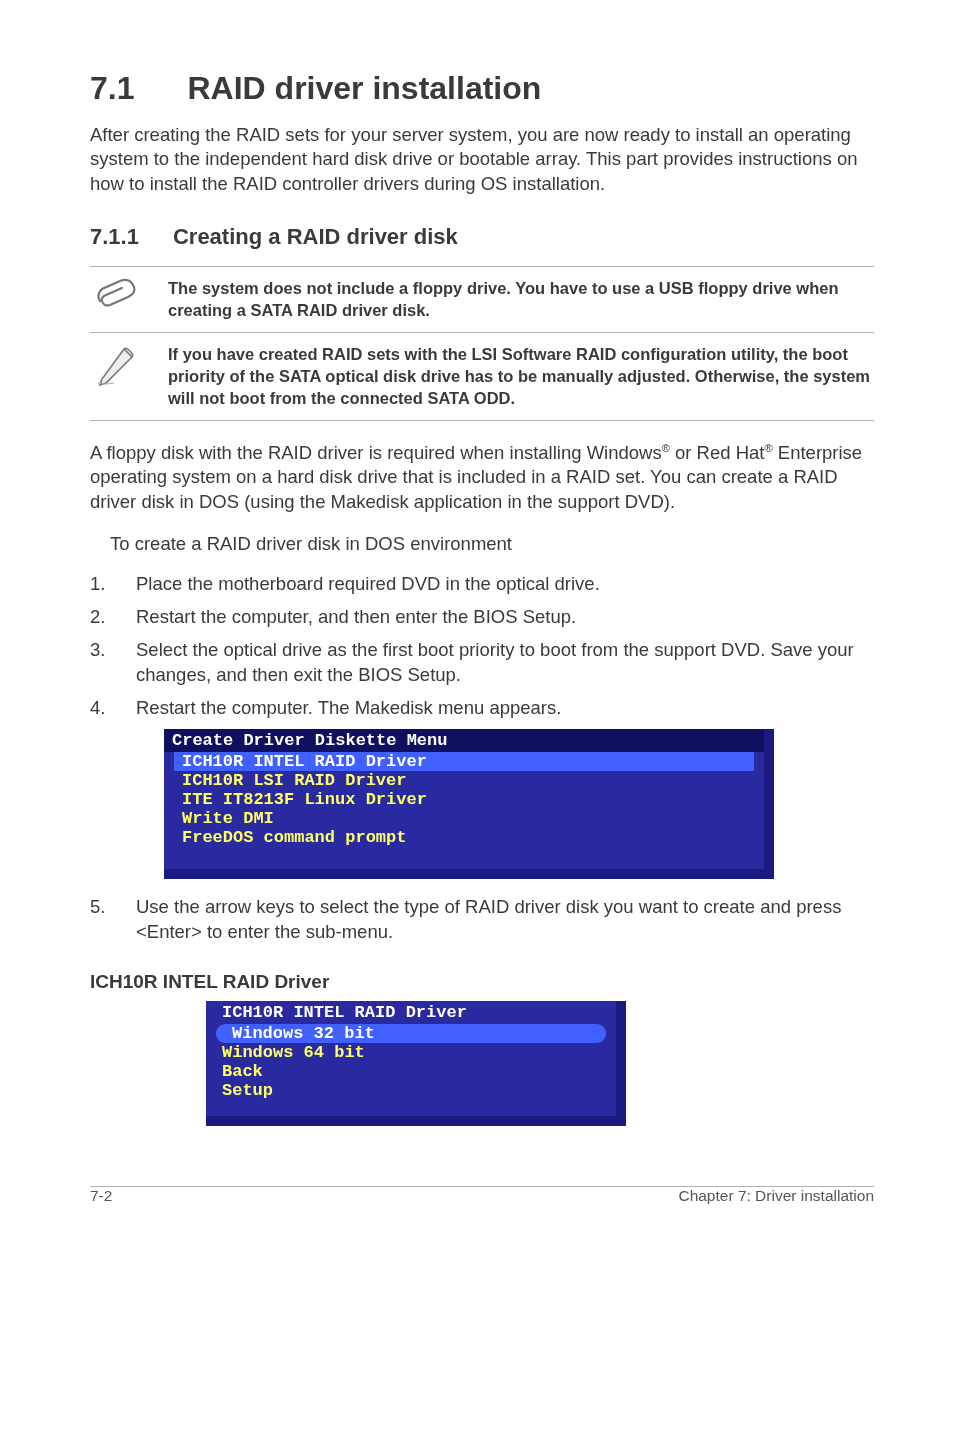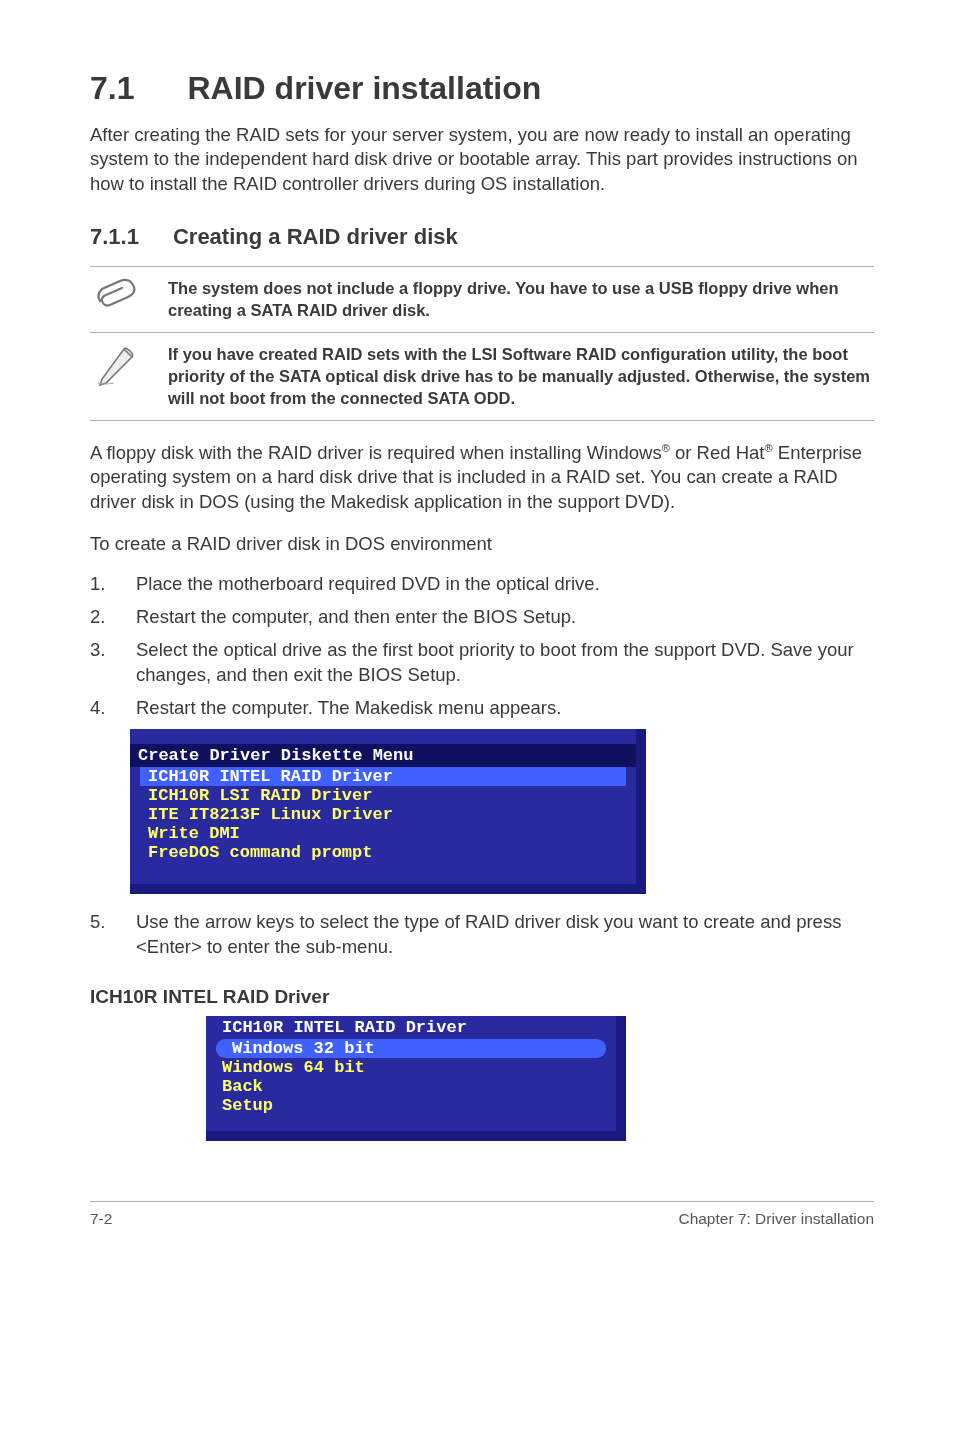--- a/index.html
+++ b/index.html
@@ -9,35 +9,35 @@
   h1.section-title .num { display:inline-block; margin-right: 53px; }
   p.body { font-size: 18.5px; line-height: 1.32; color: #3a3a3a; margin-bottom: 18px; }
   h2.subsection { font-size: 22px; font-weight: bold; margin-top: 28px; margin-bottom: 16px; }
   h2.subsection .num { display:inline-block; margin-right: 34px; }
   .note-row { display: flex; align-items: flex-start; gap: 24px; border-top: 1px solid #b0b0b0; border-bottom: 1px solid #b0b0b0; padding: 10px 0 10px 0; margin-bottom: 10px; }
   .note-row .icon { flex: 0 0 54px; display:flex; align-items:center; justify-content:center; }
   .note-row .text { flex: 1; font-size: 16.5px; line-height: 1.35; font-weight: bold; }
   .note-row + .note-row { margin-top: -11px; } 
   .after-notes { margin-top: 20px; }
   sup { font-size: 0.6em; vertical-align: super; }
-  p.lead { font-size: 18.5px; line-height: 1.32; margin-bottom: 16px; }
+  p.lead { font-size: 18.5px; line-height: 1.32; margin-bottom: 16px; margin-left: 20px; }
   ol.steps { list-style: none; counter-reset: step; padding-left: 0; }
   ol.steps > li { display:flex; font-size: 18.5px; line-height: 1.35; margin-bottom: 8px; }
   ol.steps > li .n { flex: 0 0 46px; }
   ol.steps > li .t { flex: 1; }
-  .terminal { margin: 8px 0 16px 40px; width: 516px; background: #2a2aa0; border-right: 10px solid #1a1a80; border-bottom: 10px solid #1a1a80; padding: 15px 0 22px 0; font-family: "Courier New", monospace; font-size: 17px; font-weight: bold; color: #fff; position: relative; }
+  .terminal { margin: 8px 0 16px 74px; width: 610px; background: #2a2aa0; border-right: 10px solid #1a1a80; border-bottom: 10px solid #1a1a80; padding: 0 0 22px 0; font-family: "Courier New", monospace; font-size: 17px; font-weight: bold; color: #fff; position: relative; }
   .terminal .header { background: #101060; color: #fff; padding: 2px 8px; }
   .terminal .sel { background: #4060ff; color: #fff; padding: 0 8px; margin: 0 10px 0 10px; }
   .terminal .item { color: #ffff66; padding: 0 18px; }
   .terminal2 { margin: 6px 0 0 116px; width: 420px; background: #2a2aa0; border-right: 10px solid #1a1a80; border-bottom: 10px solid #1a1a80; padding: 0 0 16px 0; font-family: "Courier New", monospace; font-size: 17px; font-weight: bold; color:#fff; }
   .terminal2 .header { color: #fff; padding: 2px 16px; }
   .terminal2 .sel { background: #4060ff; color:#fff; padding: 0 16px; margin: 0 10px; border-radius: 9px; }
   .terminal2 .item { color: #ffff66; padding: 0 16px; }
   h3.small-head { font-size: 19px; font-weight: bold; margin: 26px 0 8px 0; }
-  .footer { margin-top: 60px; border-top: 1px solid #b0b0b0; padding-top: 8px; display:flex; justify-content: space-between; font-size: 15.5px; color: #555; }
+  .footer { margin-top: 60px; border-top: 1px solid #b0b0b0; padding-top: 0; display:flex; justify-content: space-between; font-size: 15.5px; color: #555; }
   svg { display:block; }
 </style>
 </head>
 <body>
 
 <div class="page">
 
   <h1 class="section-title">
     <span class="num">7.1</span><span>RAID driver installation</span>
   </h1>

